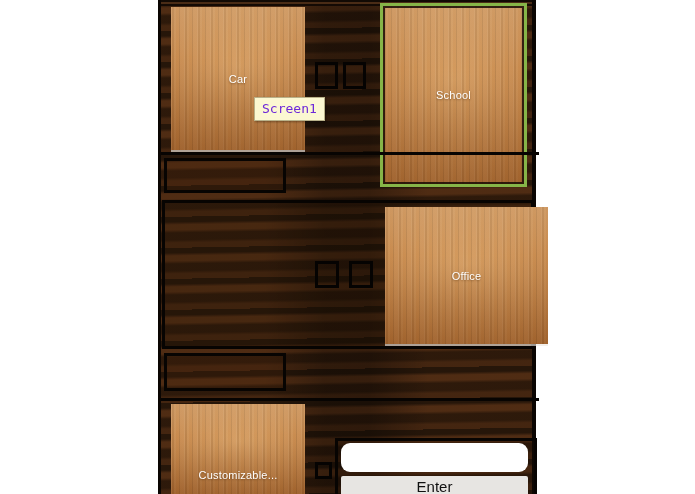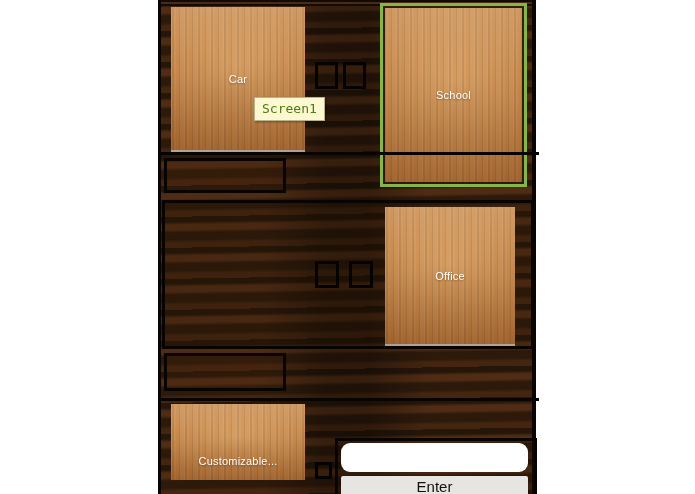--- a/index.html
+++ b/index.html
@@ -29,41 +29,41 @@
             rgba(255,255,255,0.12) 0 1px, rgba(0,0,0,0.10) 1px 3px,
             rgba(255,240,210,0.08) 3px 5px, rgba(0,0,0,0) 5px 8px,
             rgba(0,0,0,0.12) 8px 9px, rgba(255,255,255,0.05) 9px 13px);
         box-shadow:0 2px 0 rgba(235,230,225,0.65);
         display:flex;align-items:center;justify-content:center;cursor:pointer;}
   .plabel{color:#ffffff;font-size:11px;letter-spacing:0.2px;text-shadow:0 1px 2px rgba(60,30,5,0.45);}
   .panel-car{left:10px;top:7px;width:134px;height:143px;}
   .panel-school{left:219px;top:3px;width:147px;height:184px;
         border:3px solid #86b548;box-shadow:inset 0 0 0 2px rgba(25,12,4,0.85);}
   .panel-home{left:10px;top:207px;width:134px;height:137px;}
-  .panel-office{left:224px;top:207px;width:130px;height:137px;}
-  .panel-custom{left:10px;top:404px;width:134px;height:76px;box-shadow:none;
+  .panel-office{left:224px;top:207px;width:163px;height:137px;}
+  .panel-custom{left:10px;top:404px;width:134px;height:90px;box-shadow:none;
         align-items:flex-end;padding-bottom:13px;}
   
   .checkbox{position:absolute;box-sizing:border-box;border:3px solid #050302;background:transparent;cursor:pointer;}
   .cb-r1c1{left:154px;top:62px;width:23px;height:27px;}
   .cb-r1c2{left:182px;top:62px;width:23px;height:27px;}
   .cb-r2c1{left:154px;top:261px;width:24px;height:27px;}
   .cb-r2c2{left:188px;top:261px;width:24px;height:27px;}
   .cb-r3  {left:154px;top:462px;width:17px;height:17px;}
   
   .hline{position:absolute;left:0;width:378px;height:3px;background:#070402;}
   .h1{top:152px;} .h2{top:398px;}
   .gaprect{position:absolute;box-sizing:border-box;border:3px solid #070402;background:rgba(70,35,12,0.25);}
   .g1{left:3px;top:158px;width:122px;height:35px;}
   .g2{left:3px;top:353px;width:122px;height:38px;}
   .row2box{position:absolute;left:1px;top:200px;width:372px;height:149px;box-sizing:border-box;
         border:3px solid #070402;background:rgba(40,20,6,0.18);}
   
   .tooltip{position:absolute;left:93px;top:97px;padding:2px 7px 3px 7px;
-        background:#fcf8d2;border:1px solid #b9b28a;color:#4d7c0f;
+        background:#fcf8d2;border:1px solid #b9b28a;color:#6d28d9;
         font-family:"DejaVu Sans Mono",monospace;font-size:13px;line-height:17px;
         box-shadow:1px 1px 2px rgba(0,0,0,0.35);white-space:nowrap;}
   
   .inputframe{position:absolute;left:174px;top:438px;width:202px;height:56px;box-sizing:border-box;
         border:3px solid #070402;border-bottom:none;background:rgba(30,14,4,0.20);}
   .text-input{position:absolute;left:180px;top:443px;width:187px;height:29px;box-sizing:border-box;
         border:none;border-radius:9px;background:#ffffff;outline:none;padding:0 8px;
         font-family:"Liberation Sans",sans-serif;font-size:14px;color:#222;}
   .enter-btn{position:absolute;left:180px;top:476px;width:187px;height:22px;box-sizing:border-box;
         border:none;background:#e7e5e2;color:#111;font-family:"Liberation Sans",sans-serif;

